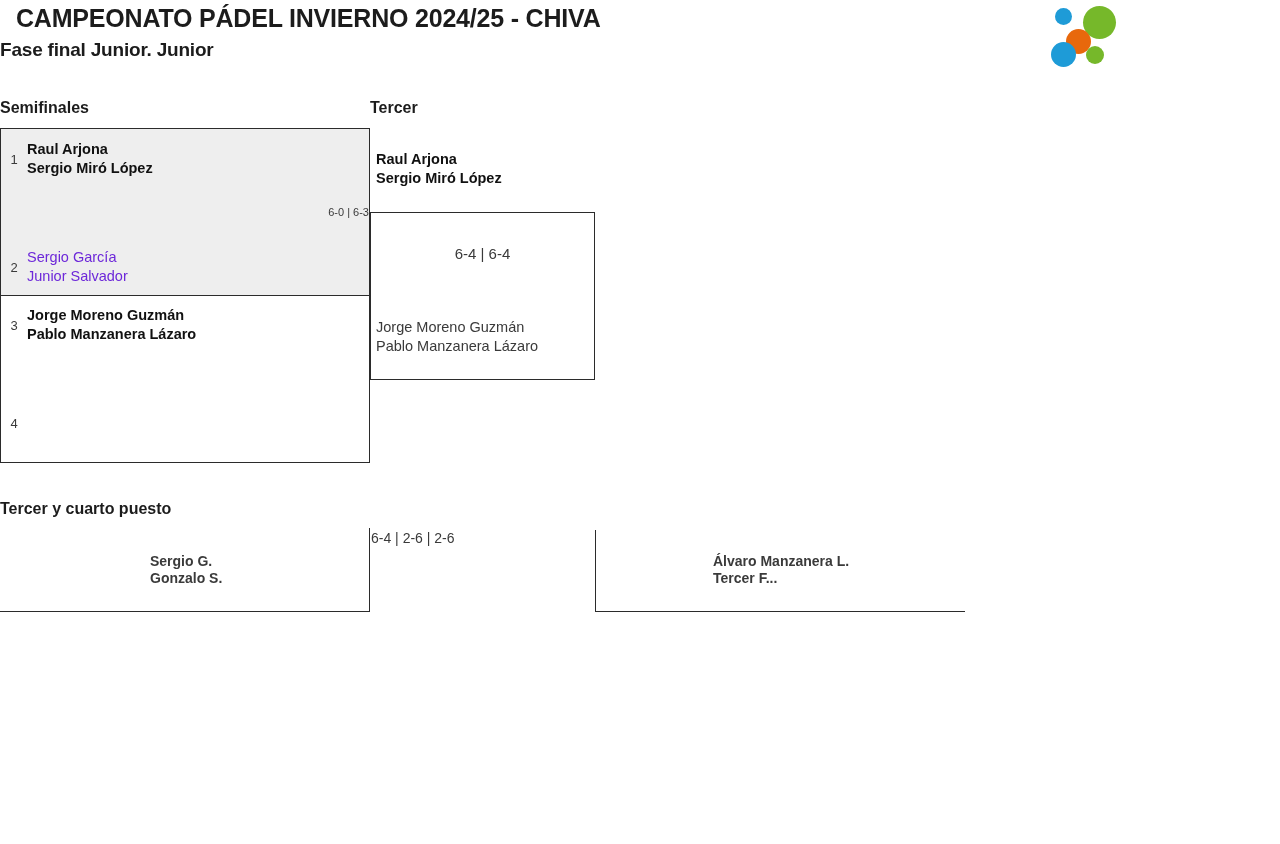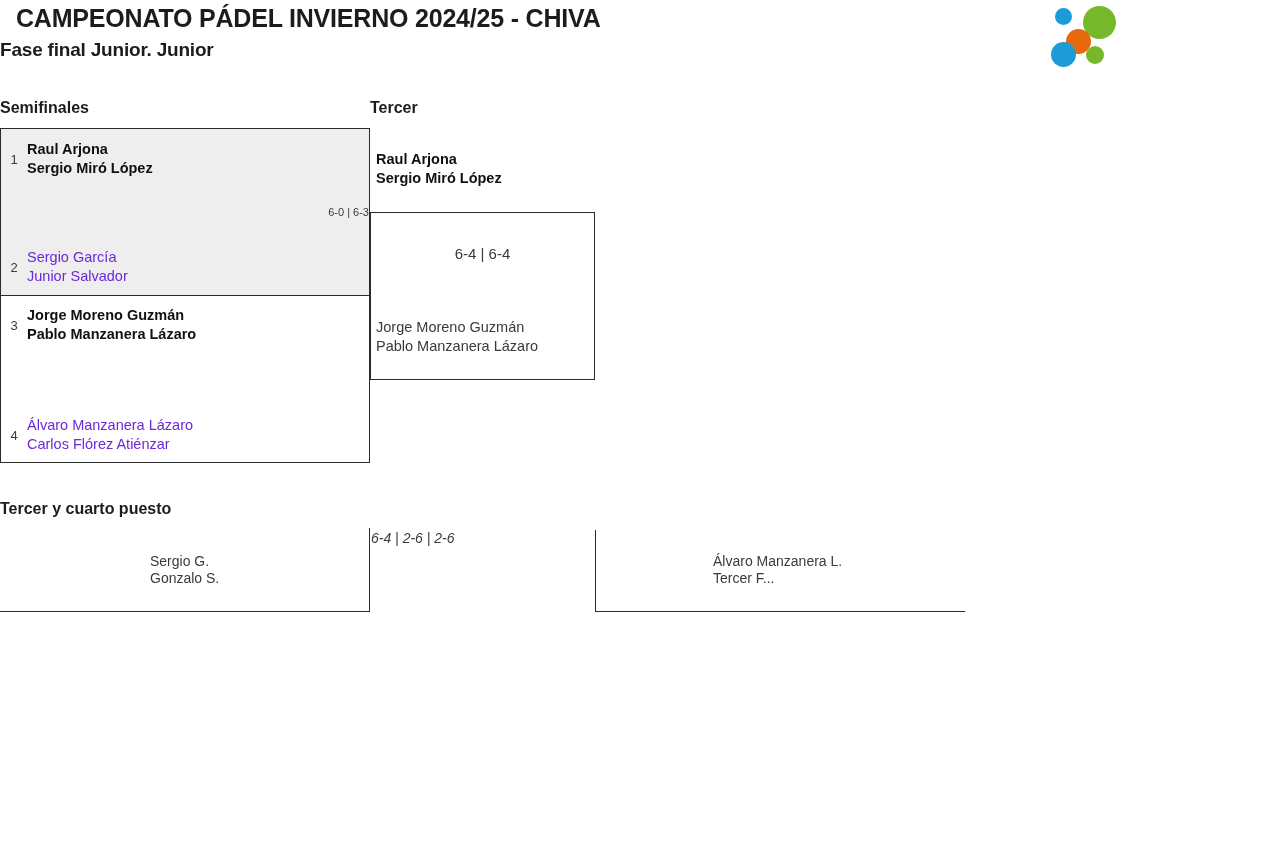--- a/index.html
+++ b/index.html
@@ -211,32 +211,32 @@
     width: 370px;
     height: 1px;
     background: #2b2b2b;
   }
   .third-names {
     position: absolute;
     font-size: 14px;
     line-height: 17px;
     color: #3a3a3a;
     white-space: nowrap;
+    font-weight: bold;
   }
   #third-names-left  { left: 150px; top: 553px; }
   #third-names-right { left: 713px; top: 553px; }
   #third-score {
     position: absolute;
     left: 371px;
     top: 529px;
     font-size: 14px;
     line-height: 19px;
     color: #3a3a3a;
     white-space: nowrap;
-    font-style: italic;
   }
 </style>
 </head>
 <body>
 
 <div class="header">
   <div class="title-block">
     <div class="title-line1">CAMPEONATO PÁDEL INVIERNO 2024/25 - CHIVA</div>
     <div class="title-line2">Fase final Junior. Junior</div>
   </div>
@@ -276,24 +276,20 @@
 <div class="match-box" id="sf2">
   <div class="team top">
     <span class="seed">3</span>
     <span class="names winner">
       <span>Jorge Moreno Guzmán</span><br>
       <span>Pablo Manzanera Lázaro</span>
     </span>
   </div>
   <div class="team bottom">
     <span class="seed">4</span>
-    <span class="names">
-      <span>Álvaro Manzanera Lázaro</span><br>
-      <span>Carlos Flórez Atiénzar</span>
-    </span>
   </div>
 </div>
 
 <div class="match-box" id="final-box"></div>
 
 <div class="final-team" id="final-top">
   <span>Raul Arjona</span><br>
   <span>Sergio Miró López</span>
 </div>
 

